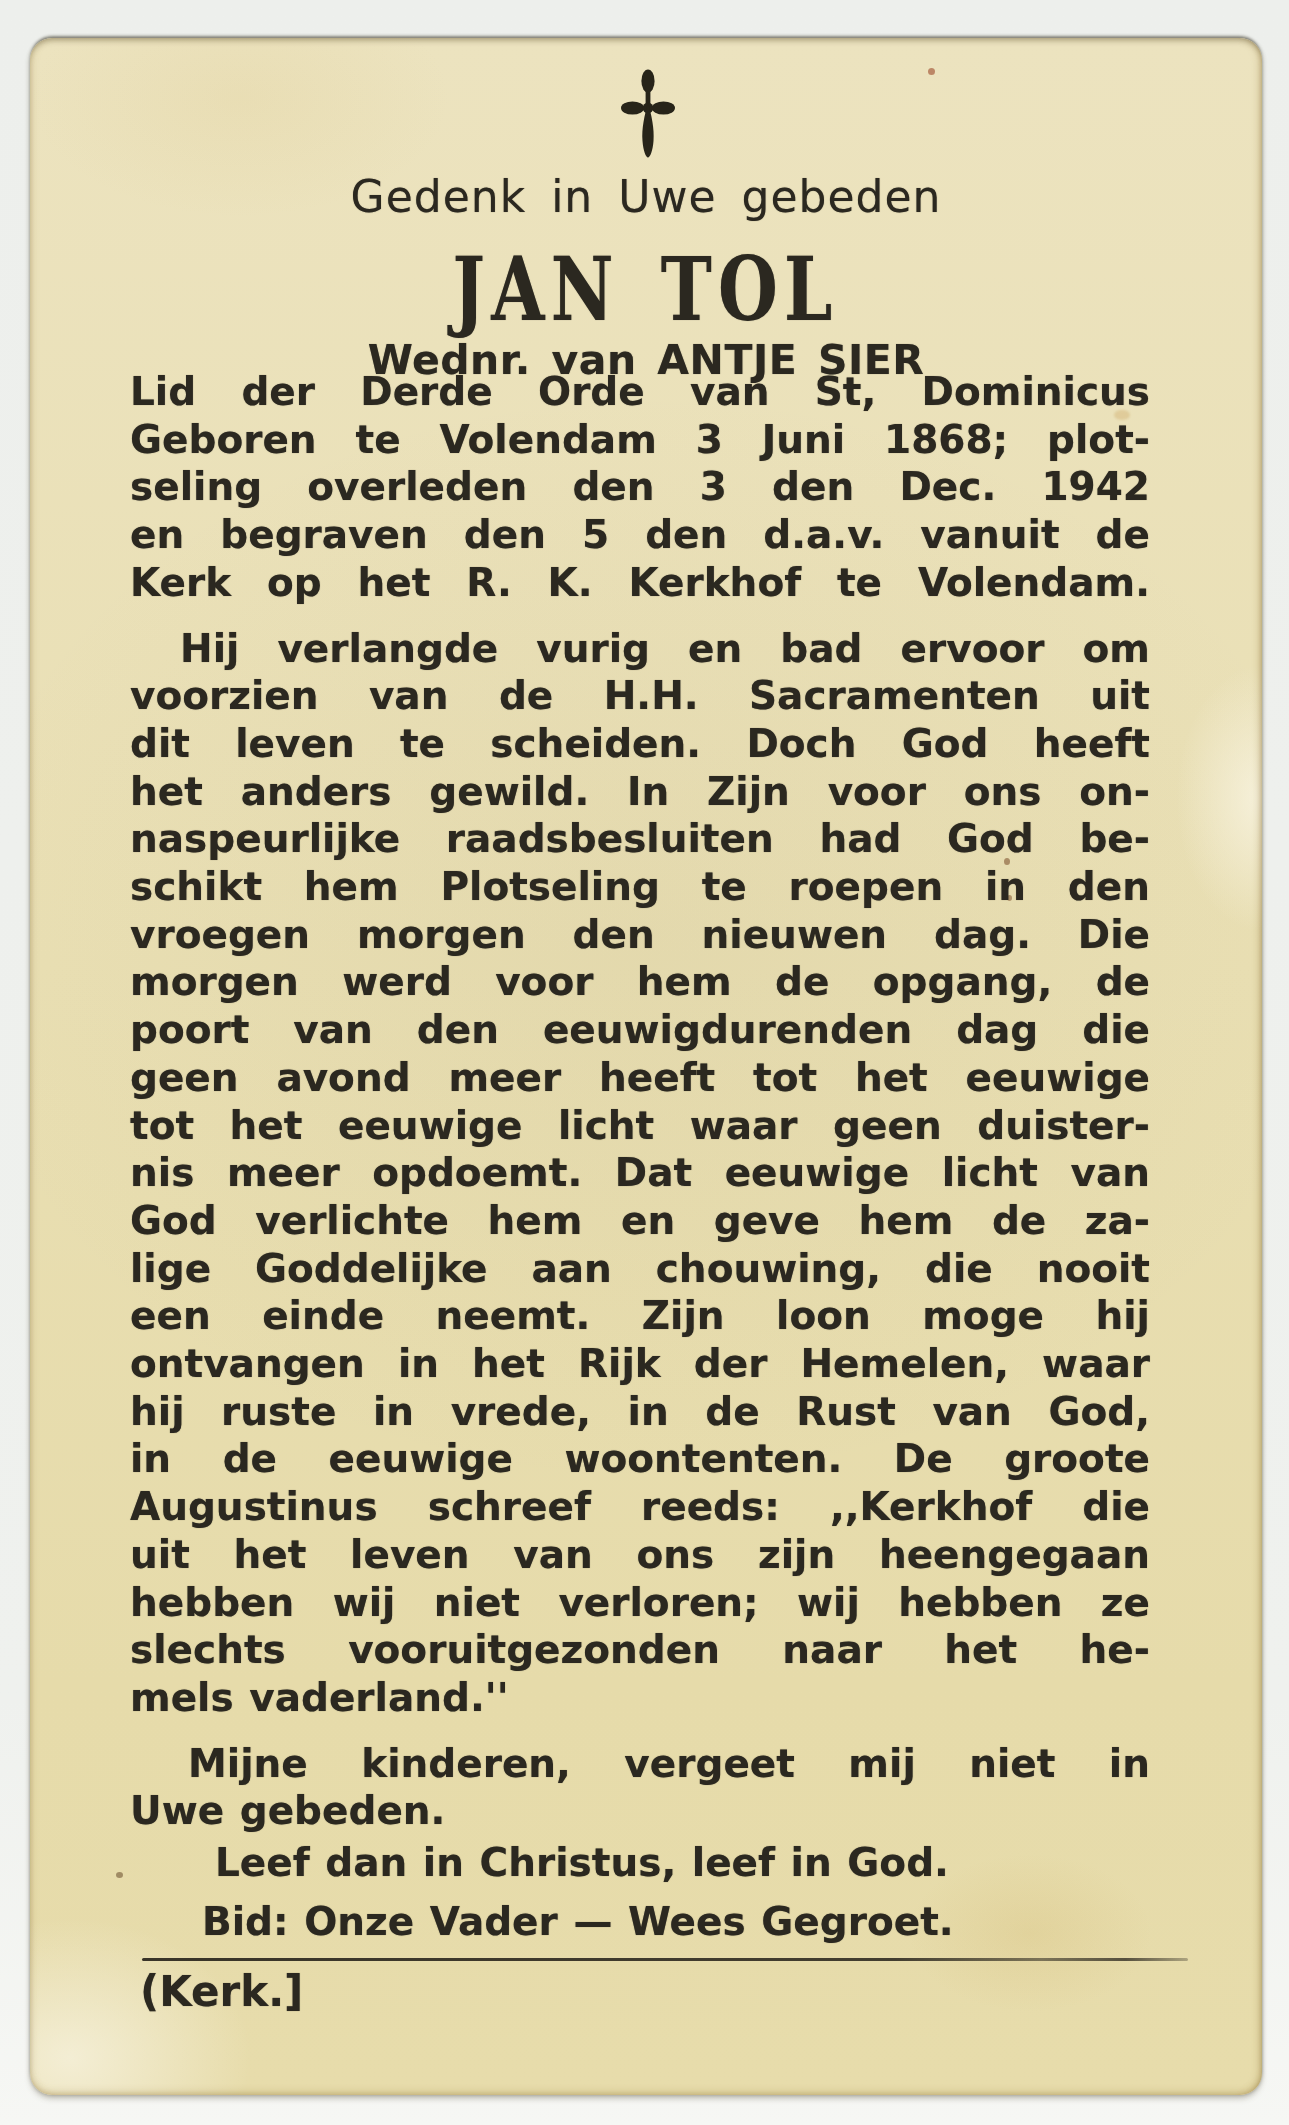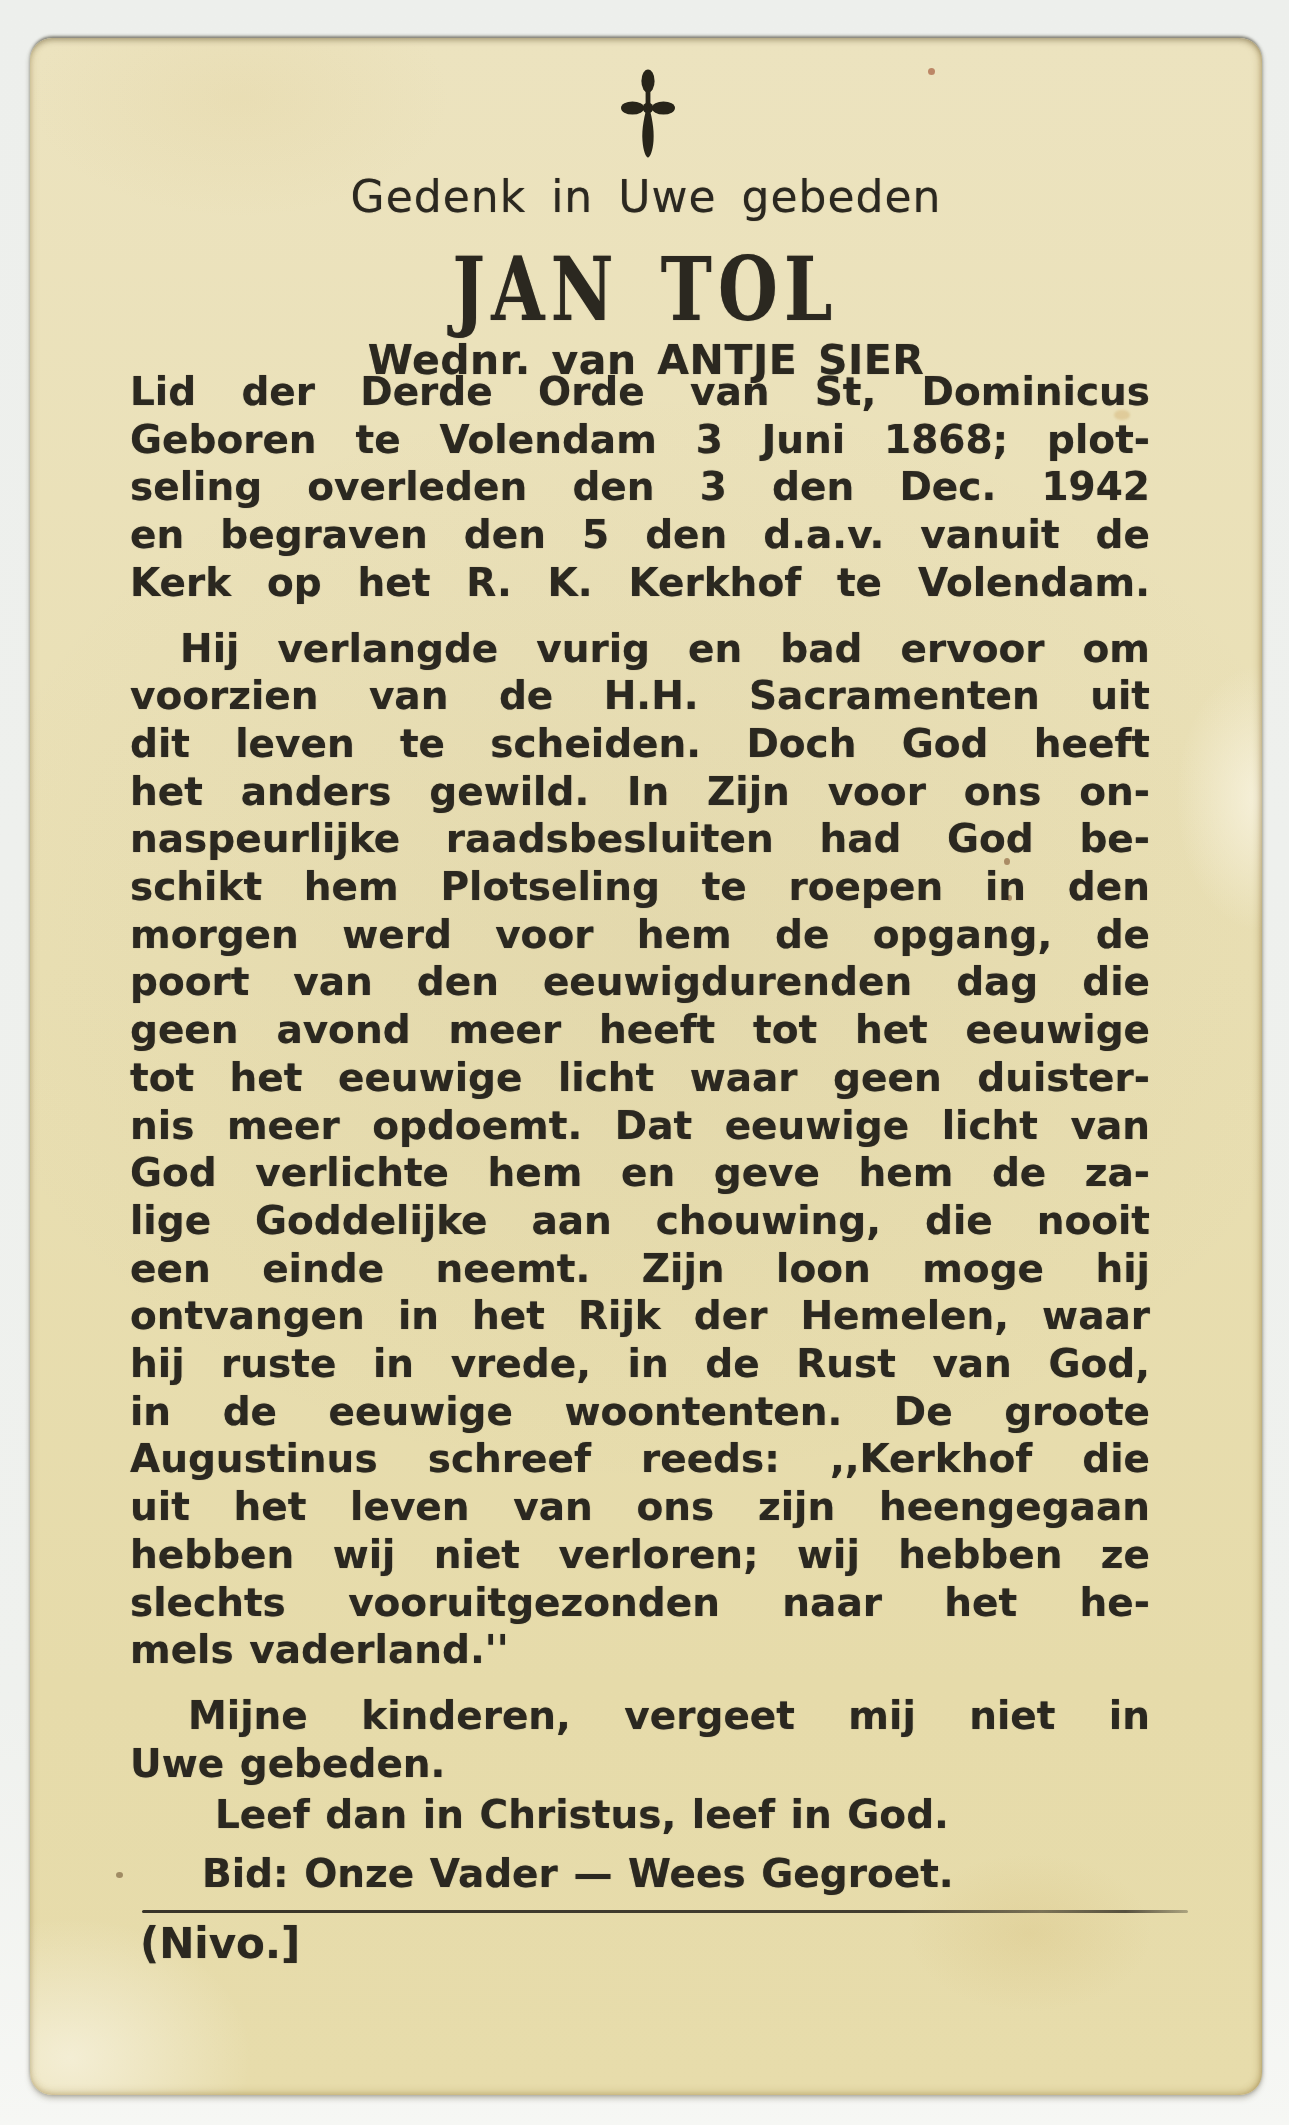--- a/index.html
+++ b/index.html
@@ -102,20 +102,21 @@
         <div class="line">en begraven den 5 den d.a.v. vanuit de</div>
         <div class="line">Kerk op het R. K. Kerkhof te Volendam.</div>
       </div>
     <div class="para">
         <div class="line" style="padding-left: 50px;">Hij verlangde vurig en bad ervoor om</div>
         <div class="line">voorzien van de H.H. Sacramenten uit</div>
         <div class="line">dit leven te scheiden. Doch God heeft</div>
         <div class="line">het anders gewild. In Zijn voor ons on-</div>
         <div class="line">naspeurlijke raadsbesluiten had God be-</div>
         <div class="line">schikt hem Plotseling te roepen in den</div>
+        <div class="line">vroegen morgen den nieuwen dag. Die</div>
         <div class="line">morgen werd voor hem de opgang, de</div>
         <div class="line">poort van den eeuwigdurenden dag die</div>
         <div class="line">geen avond meer heeft tot het eeuwige</div>
         <div class="line">tot het eeuwige licht waar geen duister-</div>
         <div class="line">nis meer opdoemt. Dat eeuwige licht van</div>
         <div class="line">God verlichte hem en geve hem de za-</div>
         <div class="line">lige Goddelijke aan chouwing, die nooit</div>
         <div class="line">een einde neemt. Zijn loon moge hij</div>
         <div class="line">ontvangen in het Rijk der Hemelen, waar</div>
         <div class="line">hij ruste in vrede, in de Rust van God,</div>
@@ -126,16 +127,16 @@
         <div class="line">slechts vooruitgezonden naar het he-</div>
         <div class="line flush">mels vaderland.''</div>
       </div>
     <div class="para">
         <div class="line" style="padding-left: 58px;">Mijne kinderen, vergeet mij niet in</div>
         <div class="line flush">Uwe gebeden.</div>
       </div>
     <div class="single" style="padding-left:85px;">Leef dan in Christus, leef in God.</div>
     <div class="single bid" style="padding-left:72px;">Bid: Onze Vader — Wees Gegroet.</div>
     <div class="rule"></div>
-    <div class="printer">(Nivo.]</div>
+    <div class="printer">(Kerk.]</div>
   </div>
 
 </div>
 
 </body></html>

